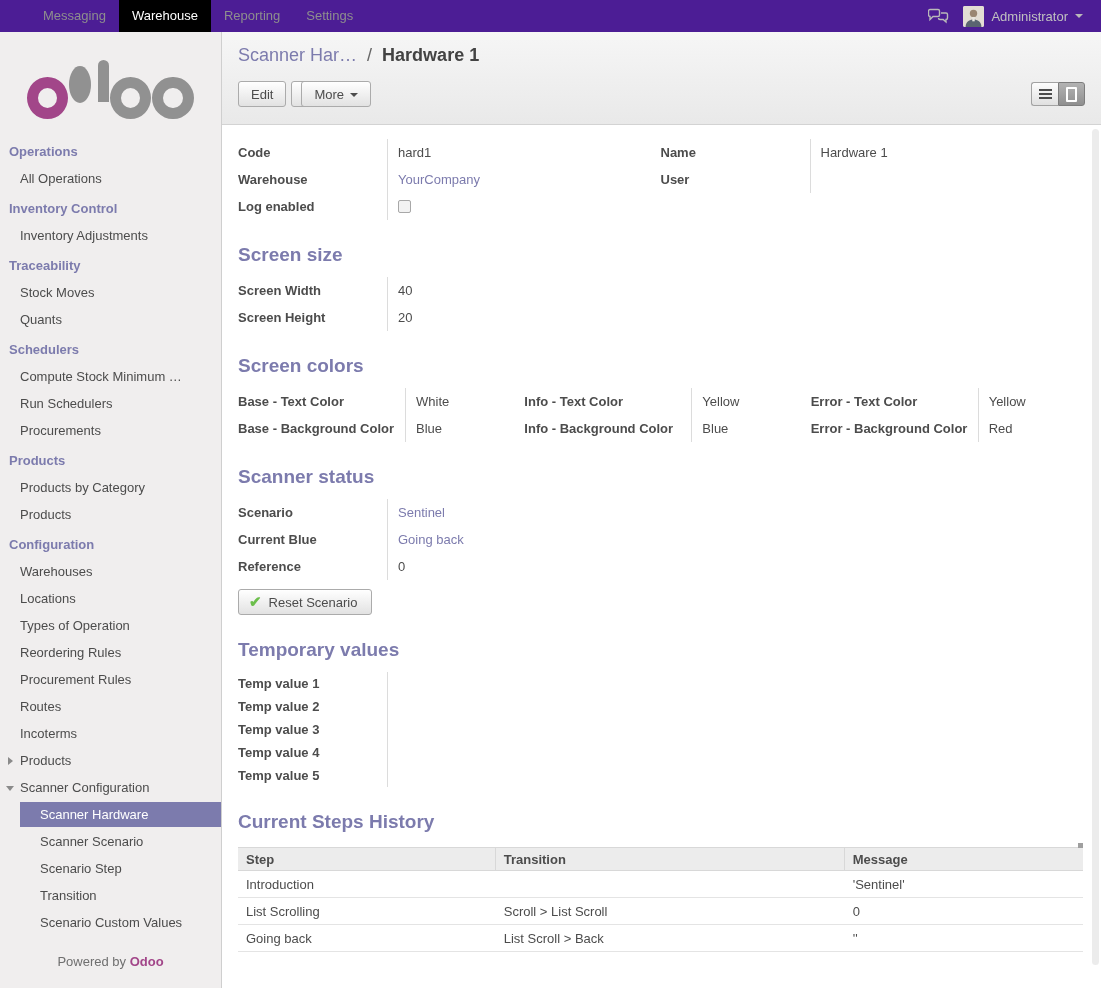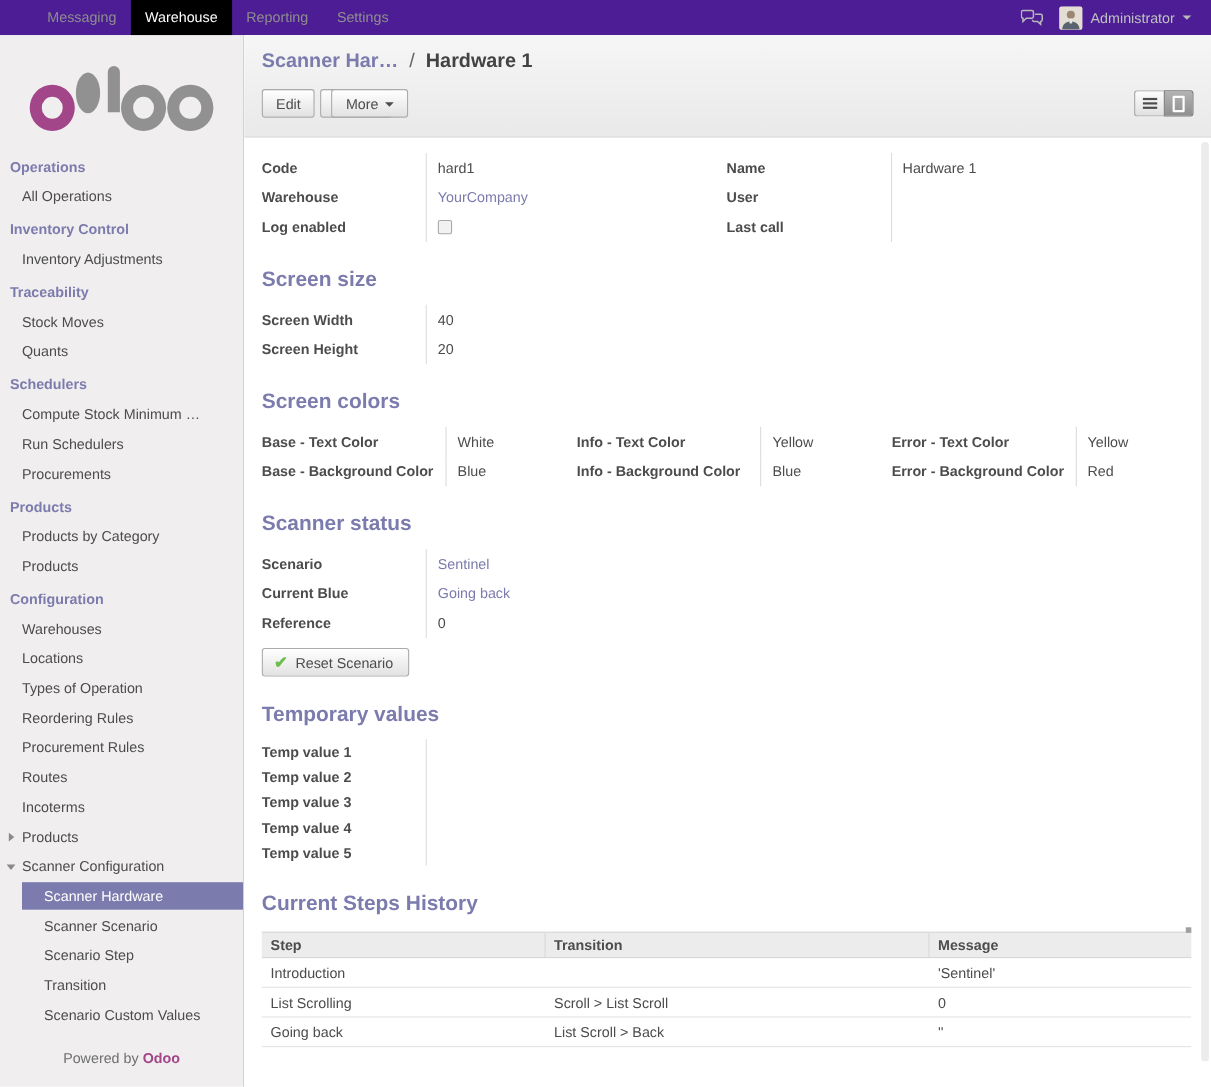--- a/index.html
+++ b/index.html
@@ -36,21 +36,21 @@
   .s-item.selected { background:#7c7bad; color:#fff; margin-left:20px; padding-left:20px; height:25px; line-height:25px; margin-top:1px; margin-bottom:1px; }
   .tri-right { position:absolute; left:8px; top:10px; width:0; height:0; border-top:4px solid transparent; border-bottom:4px solid transparent; border-left:5px solid #8a8a8a; }
   .tri-down { position:absolute; left:6px; top:12px; width:0; height:0; border-left:4px solid transparent; border-right:4px solid transparent; border-top:5px solid #8a8a8a; }
   .powered { position:absolute; bottom:19px; width:100%; text-align:center; color:#6f6f6f; font-size:13px; }
   .powered .brand { color:#a24689; font-weight:bold; cursor:pointer; }
 
   
   .main { flex:1; position:relative; background:#fff; overflow:hidden; }
   .main-header { height:93px; background:linear-gradient(#f6f6f6,#e9e9e9); border-bottom:1px solid #d3d3d3; padding:12px 16px 0 16px; }
   .breadcrumb { font-size:18px; line-height:22px; }
-  .bc-parent { color:#7c7bad; font-weight:bold; cursor:pointer; }
+  .bc-parent { color:#7c7bad; font-weight:normal; cursor:pointer; }
   .bc-sep { color:#666; font-weight:normal; margin:0 5px; }
   .bc-current { color:#434343; font-weight:bold; }
   .toolbar { display:flex; align-items:center; margin-top:15px; }
   .btn { background:linear-gradient(#ffffff,#e2e2e2); border:1px solid #ababab; border-radius:3px; padding:0 12px; height:26px; font-size:13px; color:#4c4c4c; cursor:pointer; font-family:"Liberation Sans", sans-serif; }
   .btn + .btn { margin-left:5px; }
   .more-btn { margin:0 auto; transform:translateX(-60px); }
   .caret-down-dark { display:inline-block; width:0; height:0; border-left:4px solid transparent; border-right:4px solid transparent; border-top:4px solid #4c4c4c; margin-left:6px; vertical-align:middle; }
   .view-switcher { display:flex; }
   .vs-btn { width:27px; height:24px; border:1px solid #a2a2a2; background:linear-gradient(#fdfdfd,#e0e0e0); display:flex; align-items:center; justify-content:center; cursor:pointer; }
   .vs-btn.first { border-radius:3px 0 0 3px; border-right:none; }
@@ -231,24 +231,20 @@
         <div class="gcol">
           <div>
             <div class="frow">
               <span class="flabel">Name</span>
               <span class="fval">Hardware 1</span>
             </div>
             <div class="frow">
               <span class="flabel">User</span>
               <span class="fval"></span>
             </div>
-            <div class="frow">
-              <span class="flabel">Last call</span>
-              <span class="fval"></span>
-            </div>
           </div>
         </div>
       </div>
 
       
       <div class="section-title">Screen size</div>
       <div>
         <div class="frow">
           <span class="flabel">Screen Width</span>
           <span class="fval">40</span>

